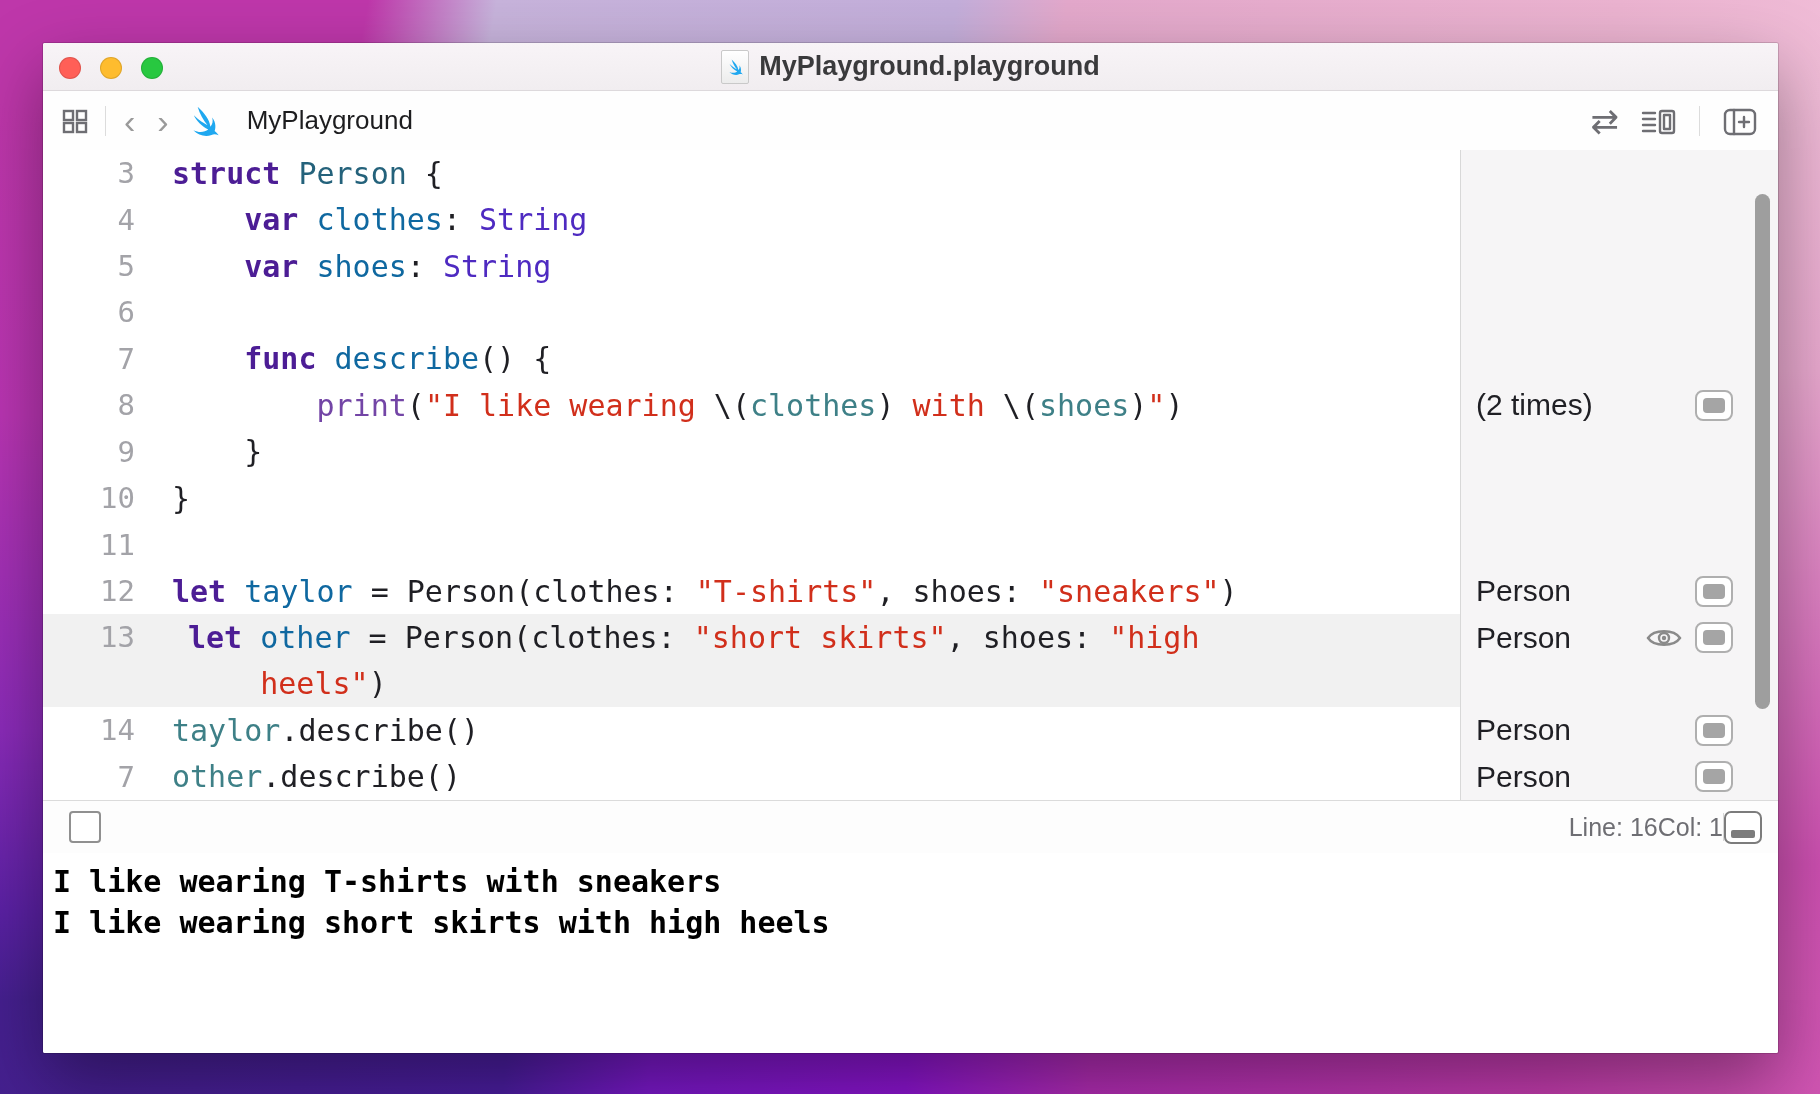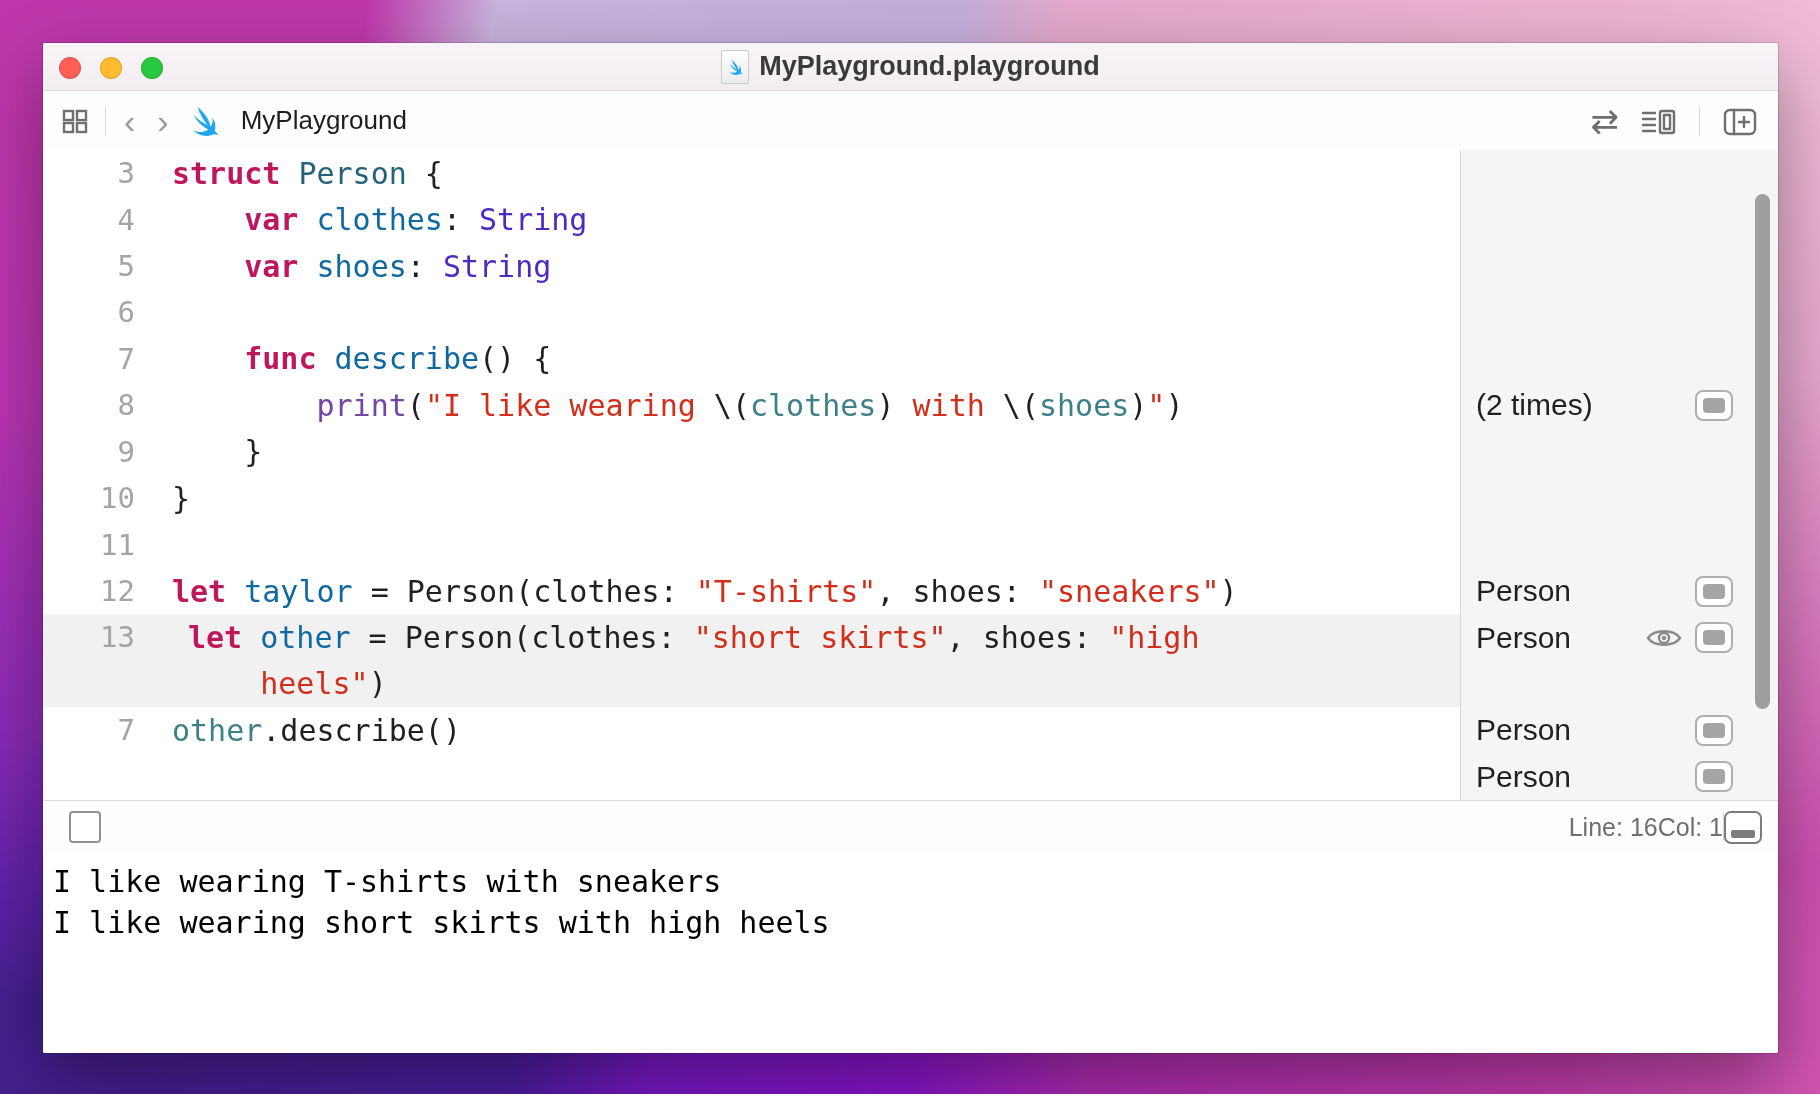--- a/index.html
+++ b/index.html
@@ -34,34 +34,34 @@
   .doc-icon svg{width:18px;height:18px;}
   .window-title{font-size:27px;font-weight:bold;color:#3A3A3C;}
 
   
   .toolbar{position:absolute;left:0;top:48px;width:100%;height:59px;background:#FEFEFE;
     border-bottom:1px solid #E3E0E2;display:flex;align-items:center;}
   .tb-left{display:flex;align-items:center;gap:14px;padding-left:16px;}
   .tb-sep{width:1px;height:30px;background:#DCDCDC;}
   .tb-btn{display:flex;align-items:center;justify-content:center;cursor:default;}
   .chev{font-size:34px;color:#9A9A9A;line-height:1;font-weight:400;padding:0 4px;}
-  .crumb-label{font-size:26px;color:#1D1D1F;margin-left:6px;}
+  .crumb-label{font-size:26px;color:#1D1D1F;margin-left:12px;}
   .tb-right{position:absolute;right:18px;top:0;height:59px;display:flex;align-items:center;gap:20px;}
   .swap-glyph{font-size:34px;color:#6E6E73;}
 
   
   .content{position:absolute;left:0;top:107px;width:1735px;height:650px;background:#fff;}
   .code-col{position:absolute;left:0;top:0;width:1417px;height:650px;overflow:hidden;}
   .code-row{display:flex;height:46.43px;align-items:center;white-space:pre;}
   .code-row.hl{background:#F1F1F1;gap:16px;}
   .gutter{width:92px;text-align:right;font-family:"DejaVu Sans Mono",monospace;
     font-size:29px;color:#A3A3A8;flex:none;}
   .code-text{font-family:"DejaVu Sans Mono",monospace;font-size:30px;color:#1F1F24;
     padding-left:37px;margin:0;}
-  .tok-kw{color:#be185d;font-weight:bold;}
+  .tok-kw{color:#4c1d95;font-weight:bold;}
   .tok-pl{color:#1F1F24;}
   .tok-tdecl{color:#24627B;}
   .tok-decl{color:#0F68A0;}
   .tok-type{color:#4E2AC1;text-align:center;}
   .tok-fn{color:#7345A6;}
   .tok-str{color:#D12F1B;}
   .tok-ref{color:#3E8087;}
 
   
   .results-col{position:absolute;left:1417px;top:0;width:318px;height:650px;
@@ -80,21 +80,21 @@
     border-top:1px solid #DBDBDB;border-bottom:1px solid #DBDBDB;display:flex;align-items:center;}
   .filter-box{width:28px;height:28px;border:2.5px solid #909090;border-radius:4px;margin-left:26px;background:#fff;}
   .status-right{position:absolute;right:16px;display:flex;align-items:center;}
   .pos-label{font-size:25px;color:#6E6E73;}
   .status-sep{width:1px;height:28px;background:#D7D7D7;}
   .debug-icon{width:34px;height:29px;border:2.5px solid #7C7C7C;border-radius:7px;position:relative;background:#fff;}
   .debug-icon .bar{position:absolute;left:5px;right:5px;bottom:4px;height:8px;background:#7C7C7C;border-radius:2px;}
 
   
   .console{position:absolute;left:0;top:810px;width:100%;height:200px;background:#fff;padding-top:8px;}
-  .console-line{font-family:"DejaVu Sans Mono",monospace;font-weight:normal;font-size:30px;
+  .console-line{font-family:"DejaVu Sans Mono",monospace;font-weight:bold;font-size:30px;
     color:#000;line-height:41px;padding-left:10px;white-space:pre;}
 
   svg .stroke{fill:none;stroke:#6E6E73;stroke-width:2.4;stroke-linecap:round;stroke-linejoin:round;}
   svg .stroke-light{fill:none;stroke:#8A8A8A;stroke-width:2.4;stroke-linecap:round;}
 </style>
 </head>
 <body>
 
 <div class="desktop">
   <div class="bg-strip bg-top"></div>
@@ -176,20 +176,21 @@
         <div class="code-row"><span class="gutter">5</span><pre class="code-text"><span class="tok-pl">    </span><span class="tok-kw">var</span><span class="tok-pl"> </span><span class="tok-decl">shoes</span><span class="tok-pl">: </span><span class="tok-type">String</span></pre></div>
         <div class="code-row"><span class="gutter">6</span><pre class="code-text"></pre></div>
         <div class="code-row"><span class="gutter">7</span><pre class="code-text"><span class="tok-pl">    </span><span class="tok-kw">func</span><span class="tok-pl"> </span><span class="tok-decl">describe</span><span class="tok-pl">() {</span></pre></div>
         <div class="code-row"><span class="gutter">8</span><pre class="code-text"><span class="tok-pl">        </span><span class="tok-fn">print</span><span class="tok-pl">(</span><span class="tok-str">"I like wearing </span><span class="tok-pl">\(</span><span class="tok-ref">clothes</span><span class="tok-pl">)</span><span class="tok-str"> with </span><span class="tok-pl">\(</span><span class="tok-ref">shoes</span><span class="tok-pl">)</span><span class="tok-str">"</span><span class="tok-pl">)</span></pre></div>
         <div class="code-row"><span class="gutter">9</span><pre class="code-text"><span class="tok-pl">    }</span></pre></div>
         <div class="code-row"><span class="gutter">10</span><pre class="code-text"><span class="tok-pl">}</span></pre></div>
         <div class="code-row"><span class="gutter">11</span><pre class="code-text"></pre></div>
         <div class="code-row"><span class="gutter">12</span><pre class="code-text"><span class="tok-kw">let</span><span class="tok-pl"> </span><span class="tok-decl">taylor</span><span class="tok-pl"> = Person(clothes: </span><span class="tok-str">"T-shirts"</span><span class="tok-pl">, shoes: </span><span class="tok-str">"sneakers"</span><span class="tok-pl">)</span></pre></div>
         <div class="code-row hl"><span class="gutter">13</span><pre class="code-text"><span class="tok-kw">let</span><span class="tok-pl"> </span><span class="tok-decl">other</span><span class="tok-pl"> = Person(clothes: </span><span class="tok-str">"short skirts"</span><span class="tok-pl">, shoes: </span><span class="tok-str">"high</span></pre></div>
         <div class="code-row hl"><span class="gutter"></span><pre class="code-text"><span class="tok-pl">    </span><span class="tok-str">heels"</span><span class="tok-pl">)</span></pre></div>
+        <div class="code-row"><span class="gutter">14</span><pre class="code-text"><span class="tok-ref">taylor</span><span class="tok-pl">.describe()</span></pre></div>
         <div class="code-row"><span class="gutter">7</span><pre class="code-text"><span class="tok-ref">other</span><span class="tok-pl">.describe()</span></pre></div>
       </div>
     <div class="results-col" id="results-col">
         <div class="result-row" style="top: 232.15px; justify-content: flex-end;">
           <div class="result-label">(2 times)</div>
           <div class="result-icons">
             <div class="toggle-sq">
               <div class="fill"></div>
             </div>
           </div>

